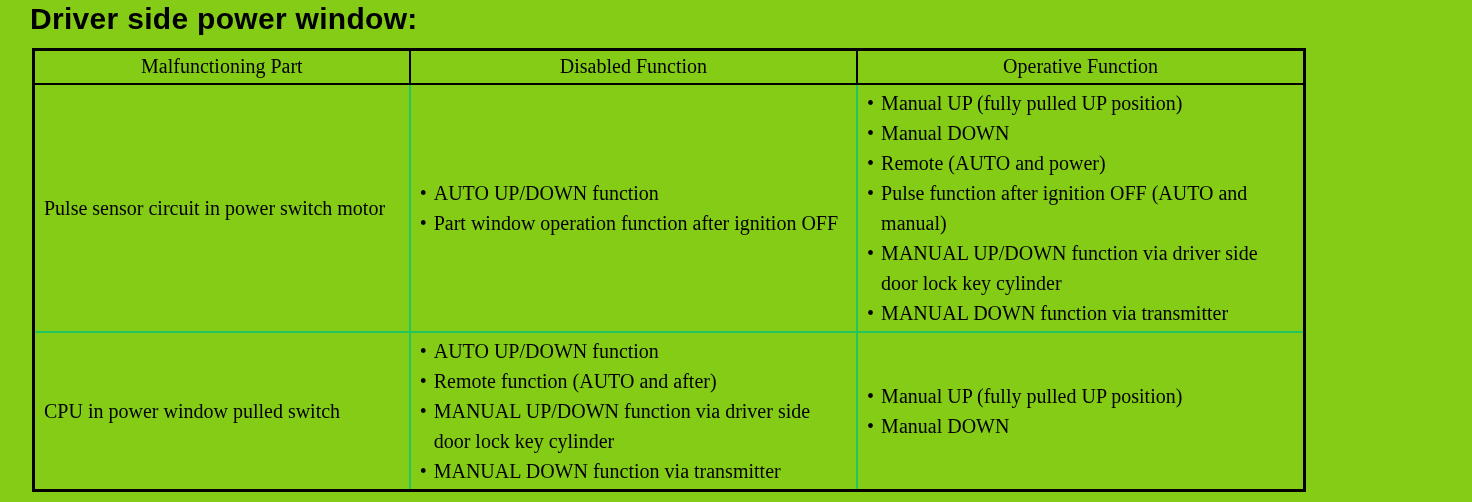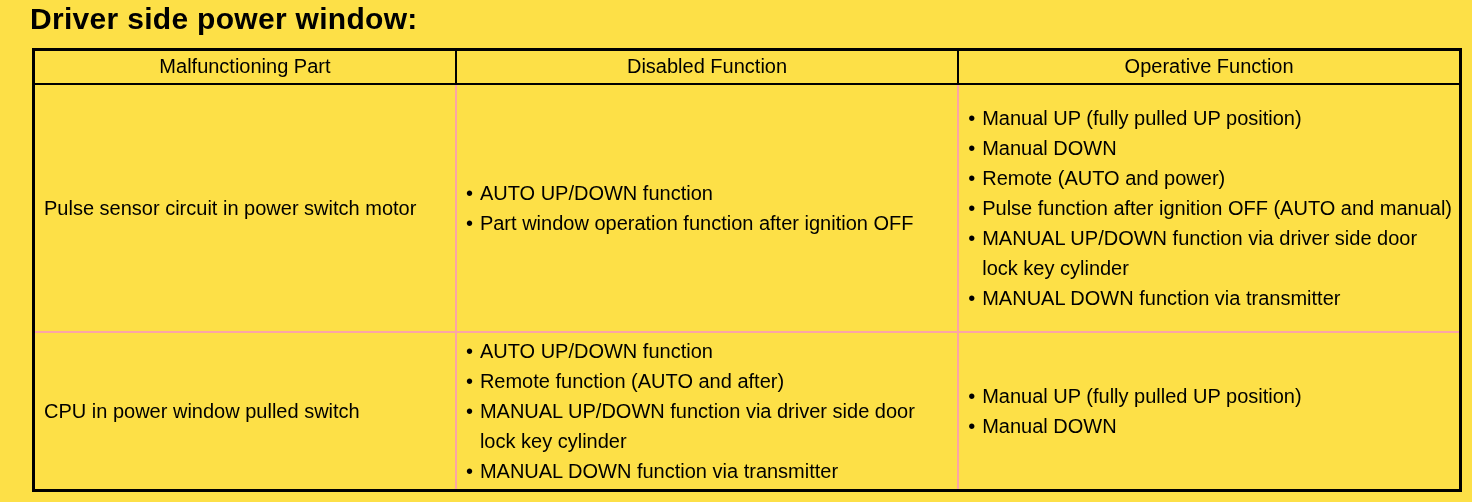--- a/index.html
+++ b/index.html
@@ -1,56 +1,57 @@
 <!DOCTYPE html>
 <html><head>
 <meta charset="utf-8">
 <style>
   * { box-sizing: border-box; }
   html, body { margin: 0; padding: 0; background: #ffffff; }
   .page {
     position: relative;
     width: 1472px;
     height: 502px;
-    background: #fde047;
+    background: #84cc16;
     font-family: "Liberation Sans", sans-serif;
     color: #000000;
   }
   .title {
     position: absolute;
     left: 30px;
     top: 2px;
     font-size: 30px;
     font-weight: bold;
     letter-spacing: 0.3px;
     white-space: nowrap;
   }
   table.ftable {
     position: absolute;
     left: 32px;
     top: 48px;
-    width: 1430px;
+    width: 1274px;
     border-collapse: collapse;
     table-layout: fixed;
     border: 3px solid #000000;
+    font-family: Liberation Serif, serif;
   }
   col.c1 { width: 29.6%; }
   col.c2 { width: 35.2%; }
   col.c3 { width: 35.2%; }
   .ftable th {
     border: 2px solid #000000;
     height: 34px;
     font-size: 20px;
     font-weight: normal;
     text-align: center;
     vertical-align: middle;
     padding: 0;
   }
   .ftable td {
-    border: 2px solid #fca5a5;
+    border: 2px solid #22c55e;
     font-size: 20px;
     vertical-align: middle;
     padding: 0;
   }
   tr.r1 { height: 248px; }
   tr.r2 { height: 153px; }
   td.part-cell {
     padding: 4px 10px 4px 9px;
     line-height: 30px;
   }

